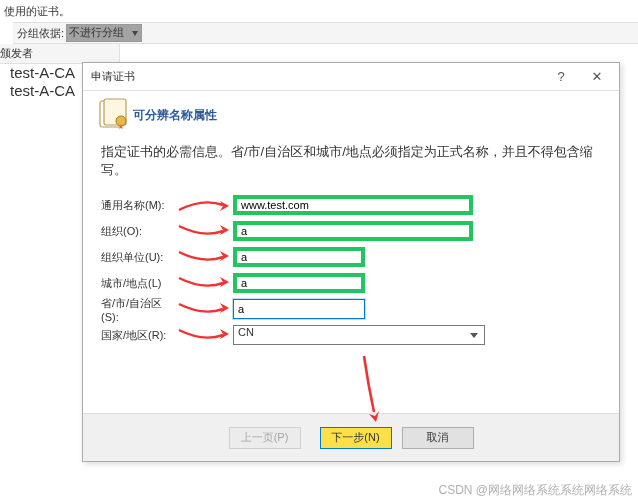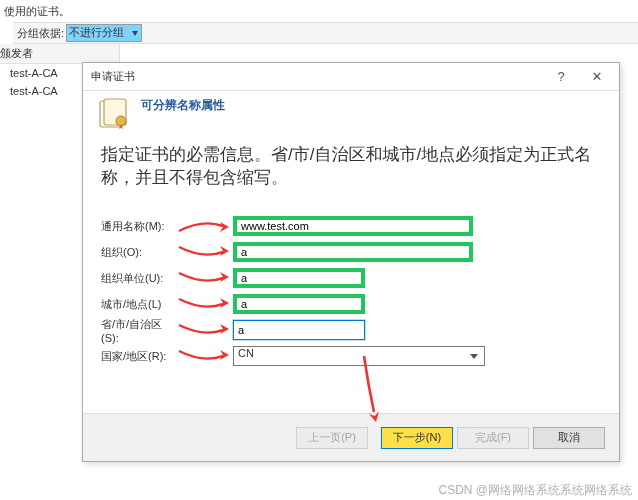--- a/index.html
+++ b/index.html
@@ -1,45 +1,45 @@
 <!DOCTYPE html>
 <html><head>
 <meta charset="utf-8">
 <style>
 * { box-sizing: border-box; margin: 0; padding: 0; }
 body { font-family: "Microsoft YaHei", "Segoe UI", Tahoma, sans-serif; font-size: 11px; background: #fff; color: #333; width: 638px; height: 500px; overflow: hidden; position: relative; }
 .bg-label { position: absolute; top: 4px; left: 4px; font-size: 11px; }
 .grouping-row { position: absolute; top: 22px; left: 13px; right: 0; height: 22px; background: #f5f5f5; border-bottom: 1px solid #e0e0e0; border-top: 1px solid #e0e0e0; display: flex; align-items: center; font-size: 11px; }
 .grouping-label { padding: 0 2px 0 4px; }
-.grouping-select { width: 76px; height: 18px; border: 1px solid #999; background: #7dd3fc; font-size: 11px; padding-left: 2px; position: relative; }
+.grouping-select { width: 76px; height: 18px; border: 1px solid #999; background: #a3a3a3; font-size: 11px; padding-left: 2px; position: relative; }
 .grouping-select::after { content: ""; position: absolute; right: 3px; top: 6px; border-left: 3px solid transparent; border-right: 3px solid transparent; border-top: 5px solid #444; }
 .col-header { position: absolute; top: 44px; left: 0; width: 120px; height: 20px; background: #f5f5f5; border-right: 1px solid #e0e0e0; border-bottom: 1px solid #e0e0e0; display: flex; align-items: center; font-size: 11px; }
 .bg-list { position: absolute; top: 64px; left: 0; width: 120px; }
-.bg-item { height: 18px; line-height: 18px; padding-left: 10px; font-size: 11px; }
+.bg-item { height: 18px; line-height: 18px; padding-left: 10px; font-size: 15px; }
 .dialog { position: absolute; top: 62px; left: 82px; width: 538px; height: 400px; background: #fff; border: 1px solid #aaa; box-shadow: 2px 2px 6px rgba(0,0,0,0.15); display: flex; flex-direction: column; }
 .titlebar { height: 28px; background: #fff; border-bottom: 1px solid #e0e0e0; display: flex; align-items: center; padding: 0 4px 0 8px; font-size: 11px; }
 .titlebar-title { flex: 1; }
 .tb-btn { width: 36px; height: 20px; display: flex; align-items: center; justify-content: center; font-size: 13px; color: #555; }
-.header-section { display: flex; align-items: flex-start; padding: 6px 0 10px 14px; gap: 8px; }
+.header-section { display: flex; align-items: center; padding: 6px 0 10px 14px; gap: 0; }
 .cert-icon { width: 36px; height: 36px; position: relative; }
 .cert-icon svg { width: 36px; height: 36px; }
 .header-title { font-size: 12px; font-weight: bold; color: #2a5a9a; }
-.desc { padding: 0 18px 14px 18px; font-size: 17px; color: #333; }
-.form-area { padding: 0 18px; margin-top: 11px; }
+.desc { padding: 0 18px 14px 18px; font-size: 13px; color: #333; }
+.form-area { padding: 0 18px; }
 .form-row { display: flex; align-items: center; height: 24px; margin-bottom: 2px; position: relative; }
 .form-label { width: 76px; font-size: 11px; flex-shrink: 0; }
 .arrow-col { width: 56px; flex-shrink: 0; position: relative; height: 100%; }
 .red-arrow { position: absolute; left: 0; top: 50%; transform: translateY(-50%); width: 54px; height: 18px; }
 .form-input { height: 20px; border: 4px solid #22c55e; font-size: 11px; padding: 0 4px; background: #fff; outline: none; }
 .input-focus { border: 1px solid #0078d7; box-shadow: 0 0 0 1px rgba(0,120,215,0.25); }
 .w-long { width: 240px; }
 .w-med { width: 132px; }
 .w-select { width: 252px; height: 20px; border: 1px solid #777; font-size: 11px; padding: 0 4px; background: #fff; position: relative; }
 .w-select::after { content: ""; position: absolute; right: 6px; top: 7px; border-left: 4px solid transparent; border-right: 4px solid transparent; border-top: 5px solid #555; }
-.button-bar { margin-top: auto; background: #f0f0f0; border-top: 1px solid #ddd; height: 48px; display: flex; align-items: center; justify-content: flex-end; padding: 0 14px; gap: 4px; position: relative; }
+.button-bar { margin-top: auto; background: #f0f0f0; border-top: 1px solid #ddd; height: 48px; display: flex; align-items: center; justify-content: center; padding: 0 14px; gap: 10px; position: relative; }
 .dlg-btn { width: 72px; height: 22px; border: 1px solid #adadad; background: #e1e1e1; font-size: 11px; display: flex; align-items: center; justify-content: center; color: #333; }
 .dlg-btn.disabled { color: #a5a5a5; border-color: #cfcfcf; background: #ececec; }
 .dlg-btn.primary { border: 1px solid #0078d7; background: #fde047; margin-left: 9px; }
 .big-arrow { position: absolute; left: 275px; top: -60px; width: 28px; height: 76px; }
 .footer { position: absolute; bottom: 1px; right: 6px; font-size: 12px; color: #b0b0b0; }
 </style>
 </head>
 <body>
 
 <div class="bg-label">使用的证书。</div>
@@ -150,18 +150,17 @@
 
   </div>
 
   <div class="button-bar">
     <svg class="big-arrow" viewBox="0 0 28 76">
         <path d="M6 2 Q10 30 16 58" stroke="#e33" stroke-width="2.6" fill="none"></path>
         <path d="M18 68 l-7 -8 l6 2 l4 -5 z" fill="#e33"></path>
       </svg>
     <div class="dlg-btn disabled">上一页(P)</div>
     <div class="dlg-btn primary">下一步(N)</div>
-    <div class="dlg-btn disabled">完成(F)</div>
     <div class="dlg-btn">取消</div>
   </div>
 </div>
 
 <div class="footer">CSDN @网络网络系统系统网络系统</div>
 
 </body></html>

